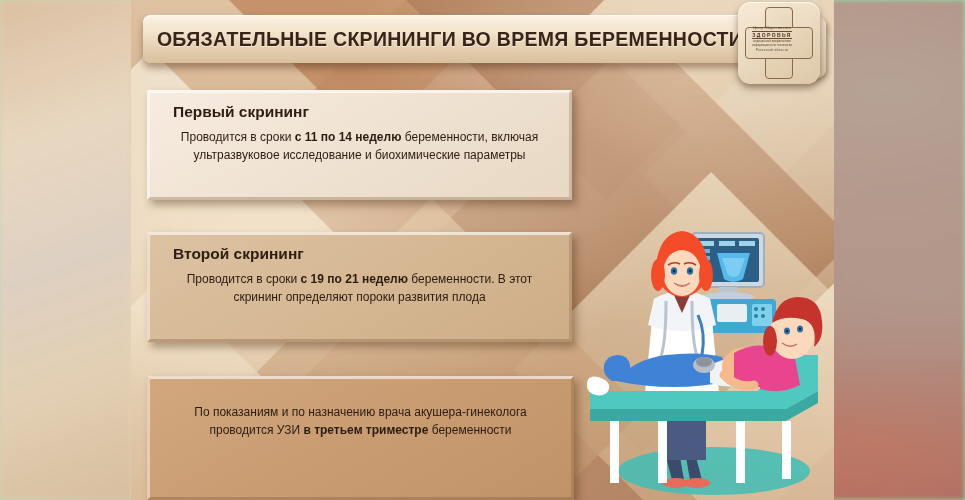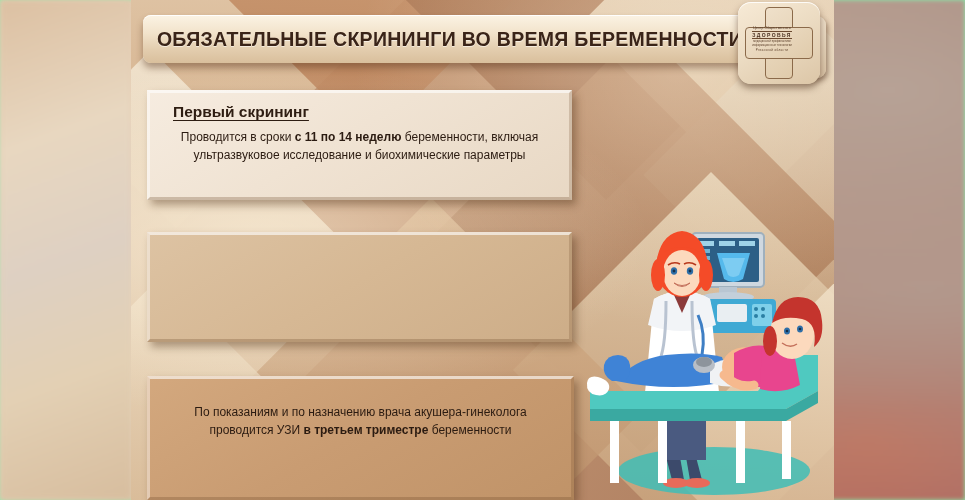--- a/index.html
+++ b/index.html
@@ -189,21 +189,20 @@
   .box-body { position: relative; z-index: 2; }
 
   #box1 { top: 90px;  width: 425px; height: 110px; background: linear-gradient(150deg, #f6ece0 0%, #f0e3d3 45%, #e8d8c4 100%); }
   #box2 { top: 232px; width: 425px; height: 110px; background: linear-gradient(150deg, #ddc3a3 0%, #d6b894 48%, #cdad88 100%); }
   #box3 { top: 376px; width: 427px; height: 124px; background: linear-gradient(150deg, #d3a87e 0%, #c99c72 48%, #c09368 100%); }
 
   .box-heading {
     font-size: 15.5px;
     font-weight: bold;
     color: #2e1d12;
-    text-decoration: underline;
     text-underline-offset: 3px;
     margin: 3px 0 7px 10px;
   }
   .box-para {
     font-size: 12px;
     color: #2b1b11;
     line-height: 1.52;
     text-align: center;
     margin: 1px;
     padding: 0 4px;
@@ -257,20 +256,24 @@
     <div class="box" id="box1">
       <div class="box-inner"></div>
       <div class="box-body">
         <div class="box-heading">Первый скрининг</div>
         <p class="box-para"><span>Проводится в сроки </span><span class="bold">с 11 по 14 неделю</span><span> беременности, включая ультразвуковое исследование и биохимические параметры</span></p>
       </div>
     </div>
 
     <div class="box" id="box2">
       <div class="box-inner"></div>
+      <div class="box-body">
+        <div class="box-heading">Второй скрининг</div>
+        <p class="box-para"><span>Проводится в сроки </span><span class="bold">с 19 по 21 неделю</span><span> беременности. В этот скрининг определяют пороки развития плода</span></p>
+      </div>
     </div>
 
     <div class="box" id="box3">
       <div class="box-inner"></div>
       <div class="box-body">
         <p class="box-para"><span>По показаниям  и по назначению врача акушера-гинеколога проводится УЗИ </span><span class="bold">в третьем триместре</span><span> беременности</span></p>
       </div>
     </div>
 
     <div class="illus">

